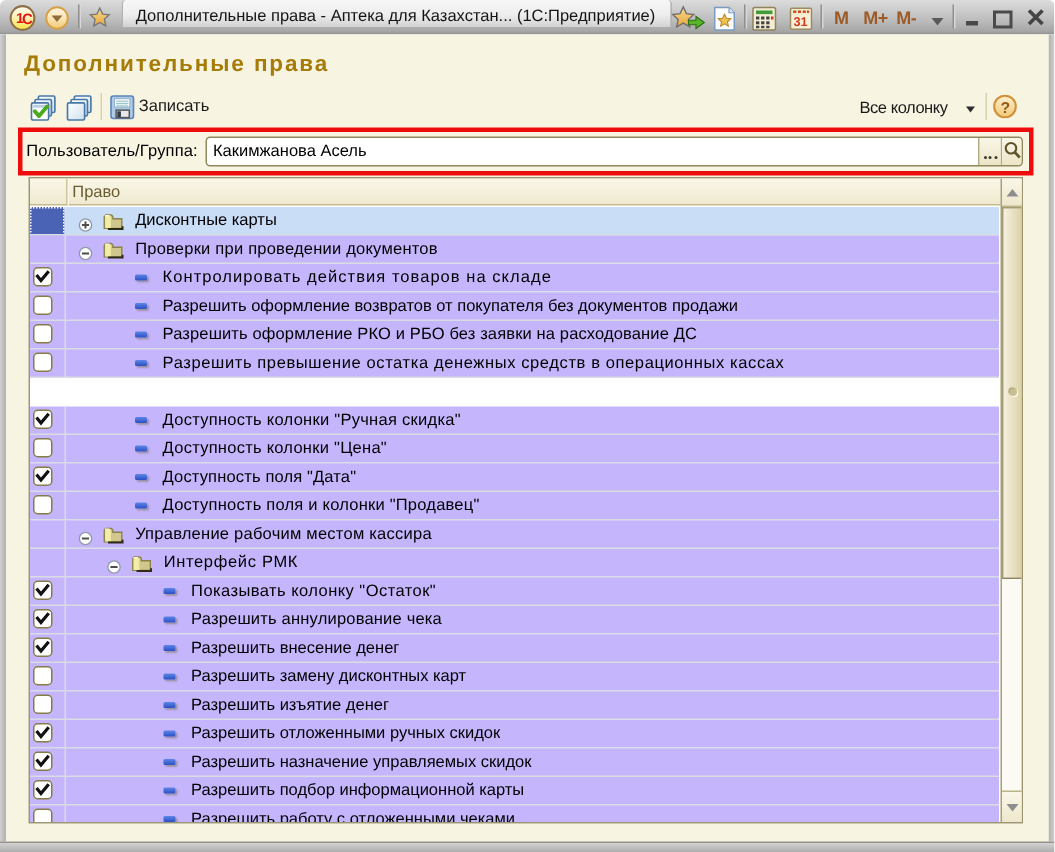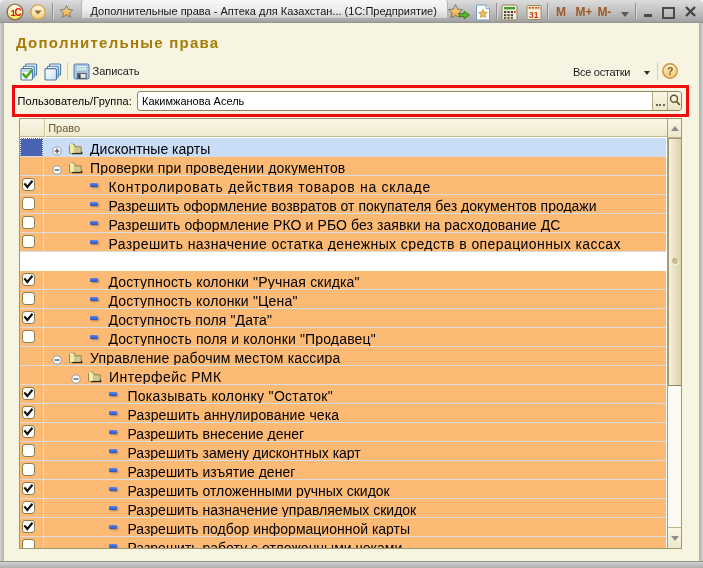--- a/index.html
+++ b/index.html
@@ -28,31 +28,31 @@
 #input{position:absolute;left:136.5px;top:91px;width:545px;height:19.5px;background:#fff;border:1px solid #8f885c;border-radius:3px}
 #inptext{position:absolute;left:4.5px;top:3.2px;font-size:11px;color:#000}
 #btn3{position:absolute;left:514.5px;top:0;width:14.5px;height:17.5px;background:linear-gradient(#faf6e6,#ece5c7);border-left:1px solid #b3ab81}
 #btn3 i{position:absolute;bottom:3.6px;width:2px;height:2px;background:#3a3a2e;border-radius:50%}
 #btnmag{position:absolute;left:529px;top:0;width:14.5px;height:17.5px;background:linear-gradient(#faf6e6,#ece5c7);border-left:1px solid #b3ab81;border-radius:0 2.5px 2.5px 0}
 
 #tbl{position:absolute;left:18.5px;top:118px;width:663px;height:430.5px;border:1px solid #9e9670;background:#fff;overflow:hidden}
 #thead{position:absolute;left:0;top:0;width:661px;height:17.7px;background:linear-gradient(#faf7e8,#efe9cf);border-bottom:1px solid #c3ba90}
 #thead .lbl{position:absolute;left:28.7px;top:2.8px;font-size:11px;color:#6b5c31}
 #thead .grv{position:absolute;left:24px;top:0;width:1px;height:17.7px;background:#cfc59b;box-shadow:1px 0 0 #faf7e8}
-.row{position:absolute;left:0;width:646px;height:19px;background:#fdba74}
+.row{position:absolute;left:0;width:646px;height:19px;background:#c4b5fd}
 .row .cbc{position:absolute;left:0;top:0;width:23.8px;height:19px}
 .row .csep{position:absolute;left:23.8px;top:0;width:1px;height:19px;background:#d9dde1}
 .row .rsep{position:absolute;left:0;bottom:0;width:646px;height:1px;background:#d9dde1}
 .row.sel{background:#c9ddf7}
 .row.sel .cbc{background:#4a63b5;border:1px dotted #fff;outline:1px solid #4a63b5;outline-offset:-3px}
 .cb{position:absolute;left:2.6px;top:2.8px;width:13px;height:13px;background:#fff;border:1px solid #857c4a;border-radius:3.2px}
 .exp{position:absolute;top:4.8px}
 .fold{position:absolute;top:3px}
 .dash{position:absolute;top:7.2px;width:8.6px;height:3.8px;border-radius:1px;background:linear-gradient(#5f86e8,#2a50c4);box-shadow:1.2px 1.2px 1.2px rgba(120,110,80,0.55)}
-.rtext{position:absolute;top:3.2px;font-size:14px;color:#000;white-space:pre}
+.rtext{position:absolute;top:3.2px;font-size:11px;color:#000;white-space:pre}
 
 #sbar{position:absolute;left:647px;top:0;width:14px;height:428.5px;border-left:1px solid #a89f76;background:#fbfaf3}
 .sbtn{position:absolute;left:0;width:14px;background:linear-gradient(#faf7e8,#eee7cc)}
 .tri-up{width:0;height:0;border-left:4px solid transparent;border-right:4px solid transparent;border-bottom:5px solid #8e8e8e;position:absolute;left:3px}
 .tri-dn{width:0;height:0;border-left:4px solid transparent;border-right:4px solid transparent;border-top:5px solid #8e8e8e;position:absolute;left:3px}
 #sthumb{position:absolute;left:0;top:18.7px;width:14px;height:248.3px;background:linear-gradient(90deg,#f6f1e0,#dcd2a8);border:1px solid #a59c72;border-bottom:1px solid #8f8763}
 #sdot{position:absolute;left:4.2px;top:120px;width:5px;height:5px;border-radius:50%;background:#c9bf92;box-shadow:-0.7px -0.7px 0.7px #a89d6e, 0.7px 0.7px 0.7px #fffef2}
 </style></head><body>
 <div id="win">
 <div id="tbar">
@@ -165,21 +165,21 @@
 </svg>
     <div class="vsep" style="left:66.5px"></div>
     <svg class="ticon" style="left:72.5px;top:63px" width="17" height="17" viewBox="0 0 17 17">
 <rect x="1" y="1" width="15" height="15" rx="1.6" fill="#aecbe8" stroke="#5c87b4" stroke-width="1.1"></rect>
 <rect x="3.4" y="2.8" width="10.2" height="5.6" fill="#fdfdfd" stroke="#88a8c8" stroke-width="0.6"></rect>
 <path d="M4.4 4.4 L12.6 4.4 M4.4 6 L12.6 6 M4.4 7.6 L12.6 7.6" stroke="#9cc8cc" stroke-width="0.9"></path>
 <rect x="4.4" y="10.4" width="8.8" height="5" fill="#e8e8e8" stroke="#555" stroke-width="1"></rect>
 <rect x="5.2" y="11.2" width="2.4" height="3.8" fill="#2c3c48"></rect>
 </svg>
     <div id="zapis">Записать</div>
-    <div id="allact">Все остатки</div>
+    <div id="allact">Все колонку</div>
     <div id="aatri"></div>
     <div class="vsep" style="left:656.5px"></div>
     <svg class="abs" style="left:662px;top:62.5px" width="16" height="16" viewBox="0 0 16 16">
 <defs>
         <linearGradient id="ghp" x1="0" y1="0" x2="0" y2="1">
           <stop offset="0" stop-color="#fdf0cf"></stop>
           <stop offset="1" stop-color="#f2c878"></stop>
         </linearGradient>
       </defs>
 <circle cx="8" cy="8" r="7.2" fill="url(#ghp)" stroke="#cf9239" stroke-width="1.4"></circle>
@@ -269,21 +269,21 @@
         <span class="dash" style="left:70.2px"></span>
         <span class="rtext" style="left:88.9px;letter-spacing:0.09px">Разрешить оформление РКО и РБО без заявки на расходование ДС</span>
         <div class="rsep"></div>
       </div>
       <div class="row" style="top:113.7px">
         <div class="cbc">
           <div class="cb"></div>
         </div>
         <div class="csep"></div>
         <span class="dash" style="left:70.2px"></span>
-        <span class="rtext" style="left:88.9px;letter-spacing:0.41px">Разрешить назначение остатка денежных средств в операционных кассах</span>
+        <span class="rtext" style="left:88.9px;letter-spacing:0.41px">Разрешить превышение остатка денежных средств в операционных кассах</span>
         <div class="rsep"></div>
       </div>
       <div class="row" style="top:151.7px">
         <div class="cbc">
           <div class="cb">
             <svg width="13" height="13" viewBox="0 0 13 13" style="position:absolute;left:-1px;top:-1px">
 <path d="M3 6.2 L5.3 9 L9.8 3.6" fill="none" stroke="#111" stroke-width="2.1" stroke-linecap="square"></path>
             </svg>
           </div>
         </div>

